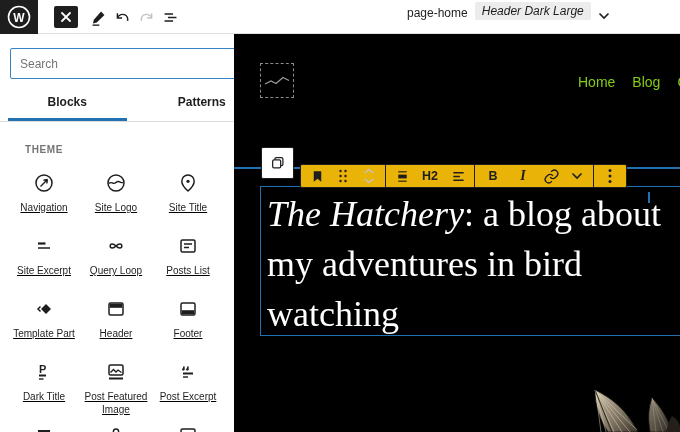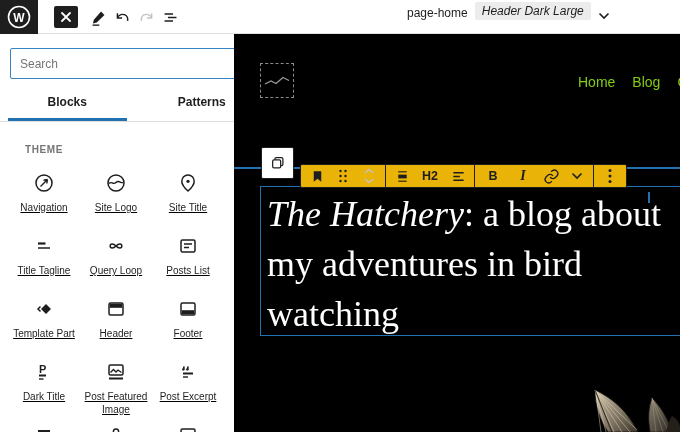--- a/index.html
+++ b/index.html
@@ -174,21 +174,21 @@
         <span class="blabel">Site Title</span>
       </div>
 
       <div class="cell">
         <span class="bicon">
           <svg width="24" height="24" viewBox="0 0 24 24">
               <path d="M6 9.5 L13.5 9.5" stroke="#1e1e1e" stroke-width="2.2"></path>
               <path d="M6 14 L18 14" stroke="#1e1e1e" stroke-width="1.5"></path>
             </svg>
         </span>
-        <span class="blabel">Title Tagline</span>
+        <span class="blabel">Site Excerpt</span>
       </div>
 
       <div class="cell">
         <span class="bicon">
           <svg width="24" height="24" viewBox="0 0 24 24">
               <path d="M6.2 12 c0-2.6 3.2-2.6 5.8 0 s5.8 2.6 5.8 0 s-3.2-2.6-5.8 0 s-5.8 2.6-5.8 0 Z" fill="none" stroke="#1e1e1e" stroke-width="1.5"></path>
             </svg>
         </span>
         <span class="blabel">Query Loop</span>
       </div>

